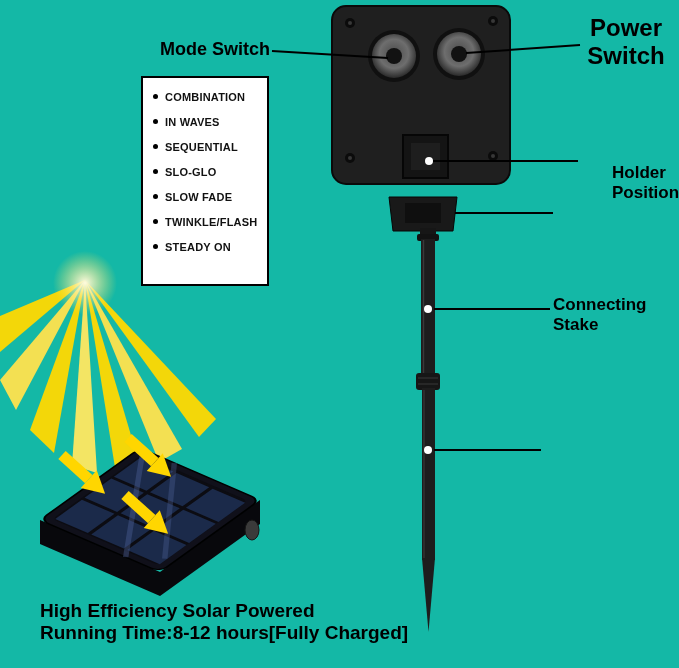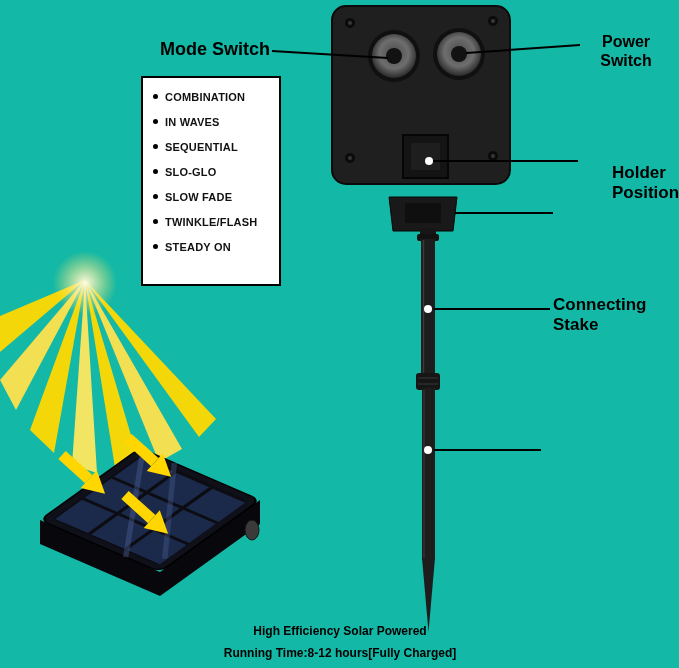--- a/index.html
+++ b/index.html
@@ -9,44 +9,43 @@
   .art { position:absolute; top:0; left:0; }
 
   .label {
     position:absolute;
     font-weight:bold;
     color:#000;
     font-size:17px;
     line-height:1.18;
   }
   .label.mode-switch   { top:39px;  left:118px; width:152px; text-align:right; font-size:18px; }
-  .label.power-switch  { top:33px;  left:582px; width:88px;  text-align:center; font-size:16px; }
+  .label.power-switch  { top:14px;  left:582px; width:88px;  text-align:center; font-size:24px; }
   .label.holder-position{ top:142px; left:612px; width:92px;  text-align:left;margin-top:21px; }
   .label.fixing-plate  { top:203px; left:557px; width:120px; }
   .label.connecting-stake { top:295px; left:553px; width:102px; text-align:left; }
   .label.point-stake   { top:440px; left:545px; width:130px; }
 
   .mode-box {
     position:absolute;
     top:76px; left:141px;
-    width:140px; height:210px;
+    width:128px; height:210px;
     border:2px solid #000;
     background:#fff;
     padding:6px 0 0 10px;
   }
   .mode-item { height:25px; display:flex; align-items:center; gap:7px; }
   .bullet { width:5px; height:5px; background:#000; border-radius:50%; flex:0 0 auto; }
   .mode-text { font-size:11px; font-weight:bold; color:#111; letter-spacing:0.2px; white-space:nowrap; }
 
   .footer {
     position:absolute;
-    top:620px; left:40px; width:600px;
-    text-align:center;
+    top:600px; left:40px; width:600px;
     font-weight:bold;
-    font-size:12px;
+    font-size:19px;
     line-height:22px;
     color:#000;
   }
 </style>
 </head>
 <body>
 
 <div class="canvas">
 
   <svg class="art" width="679" height="668" viewBox="0 0 679 668">

